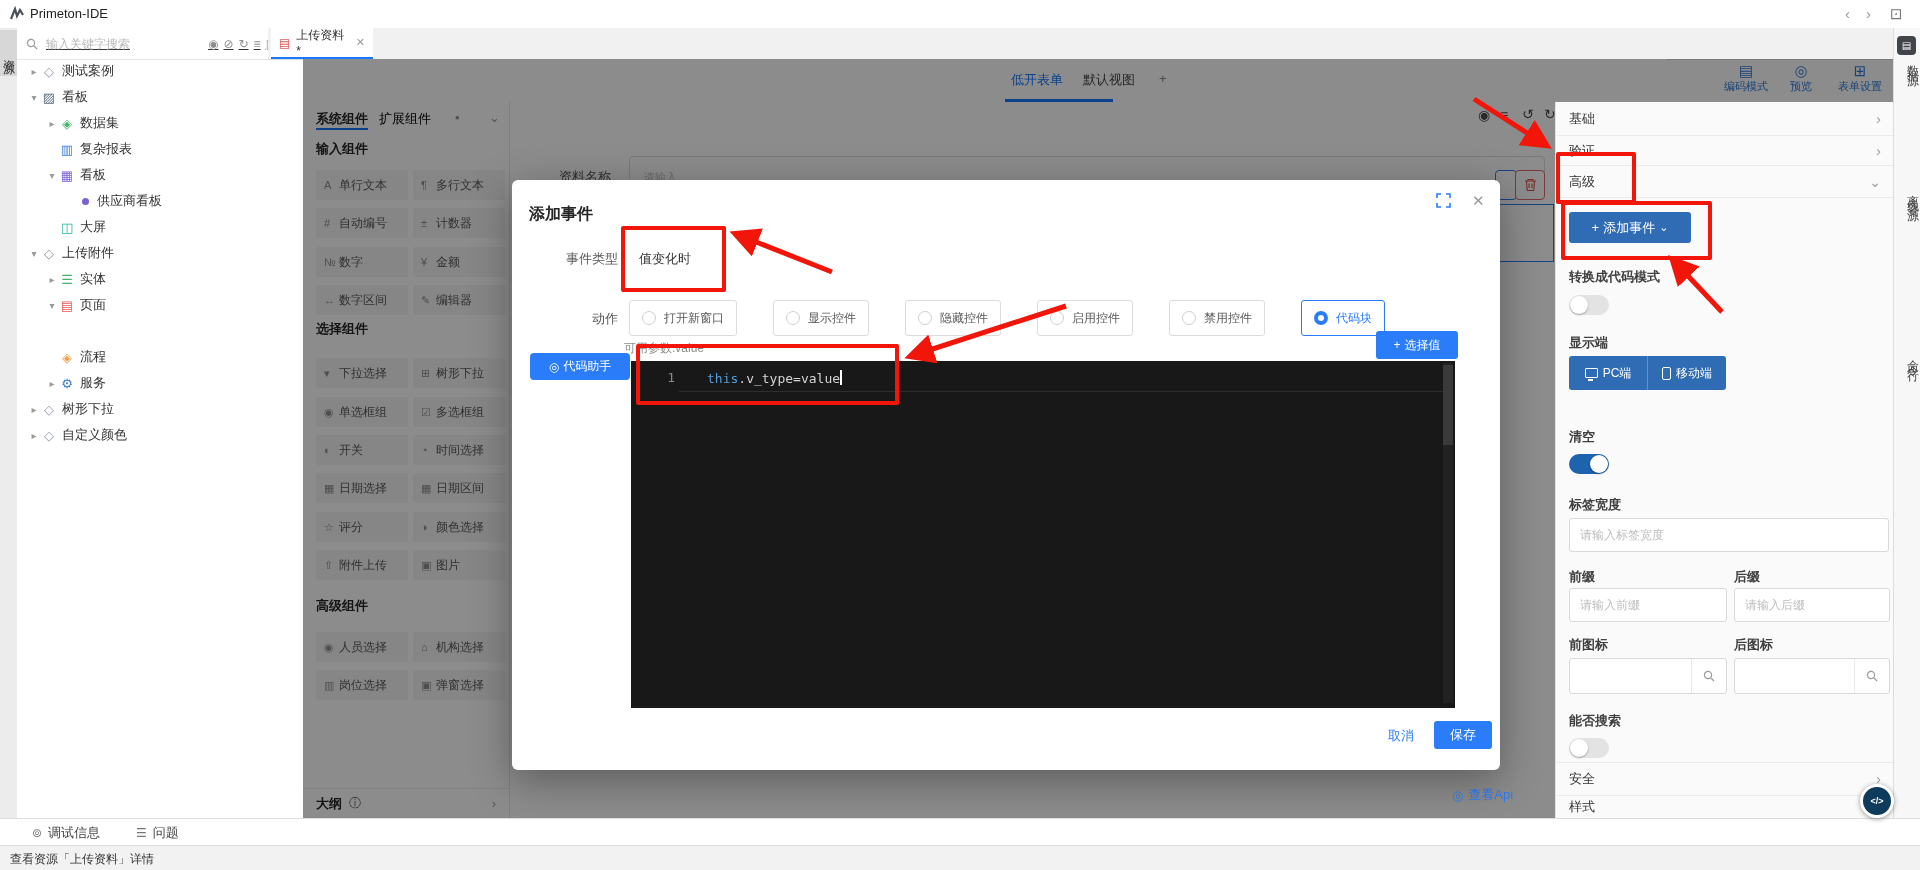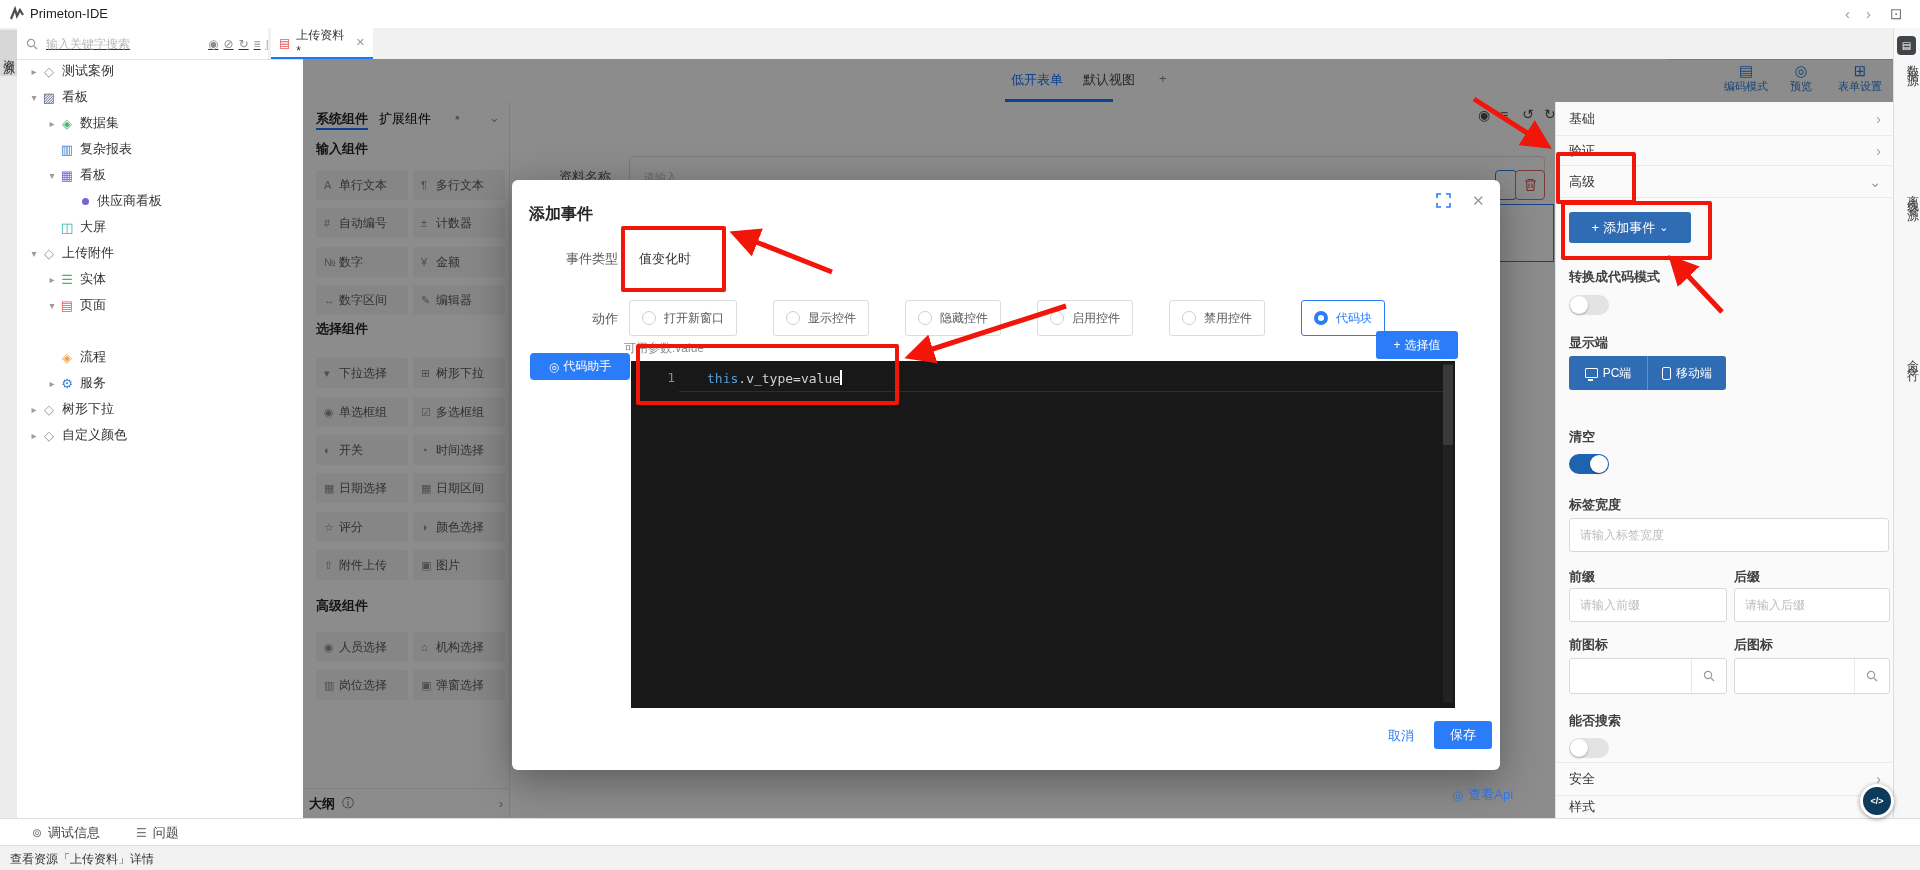--- a/index.html
+++ b/index.html
@@ -42,21 +42,21 @@
   .comppanel{left:303px;top:102px;width:207px;height:716px;background:#fff;border-right:1px solid #e6e6e6;box-sizing:border-box;}
   .ctab{position:absolute;top:8px;font-size:13px;cursor:pointer;}
   .ctab.active{color:#262626;font-weight:bold;}
   .ctab.idle{color:#000000;}
   .ctabline{position:absolute;left:13px;top:26px;width:52px;height:2px;background:#1677ff;}
   .cgroup{position:absolute;left:13px;font-size:13px;font-weight:bold;color:#262626;}
   .citem{position:absolute;width:92px;height:30px;background:#f4f4f6;border-radius:2px;display:flex;align-items:center;padding-left:8px;box-sizing:border-box;cursor:grab;}
   .citem .cg{font-size:11px;color:#8f8f8f;width:15px;flex:none;}
   .citem .cl{font-size:12px;color:#595959;white-space:nowrap;}
   .col1{left:13px;} .col2{left:110px;}
-  .outline-row{position:absolute;left:0;top:686px;width:206px;height:30px;border-top:1px solid #ececec;display:flex;align-items:center;padding:0 6px;box-sizing:border-box;}
+  .outline-row{position:absolute;left:0;top:686px;width:206px;height:30px;border-top:1px solid #ececec;display:flex;align-items:center;padding:0 13px;box-sizing:border-box;}
   
   .canvas{left:510px;top:102px;width:1045px;height:716px;background:#fff;}
   .fieldlabel{position:absolute;font-size:13px;color:#595959;}
   .forminput{position:absolute;border:1px solid #dcdcdc;border-radius:4px;background:#fff;box-sizing:border-box;display:flex;align-items:center;padding:0 12px;}
   .forminput input{border:0;outline:0;width:100%;font-size:11px;font-family:inherit;background:transparent;}
   .forminput input::placeholder{color:#bfbfbf;}
   .ctoolico{position:absolute;font-size:14px;color:#4d4d4d;cursor:pointer;}
   
   .dim{background:rgba(0,0,0,0.45);z-index:40;}
   

